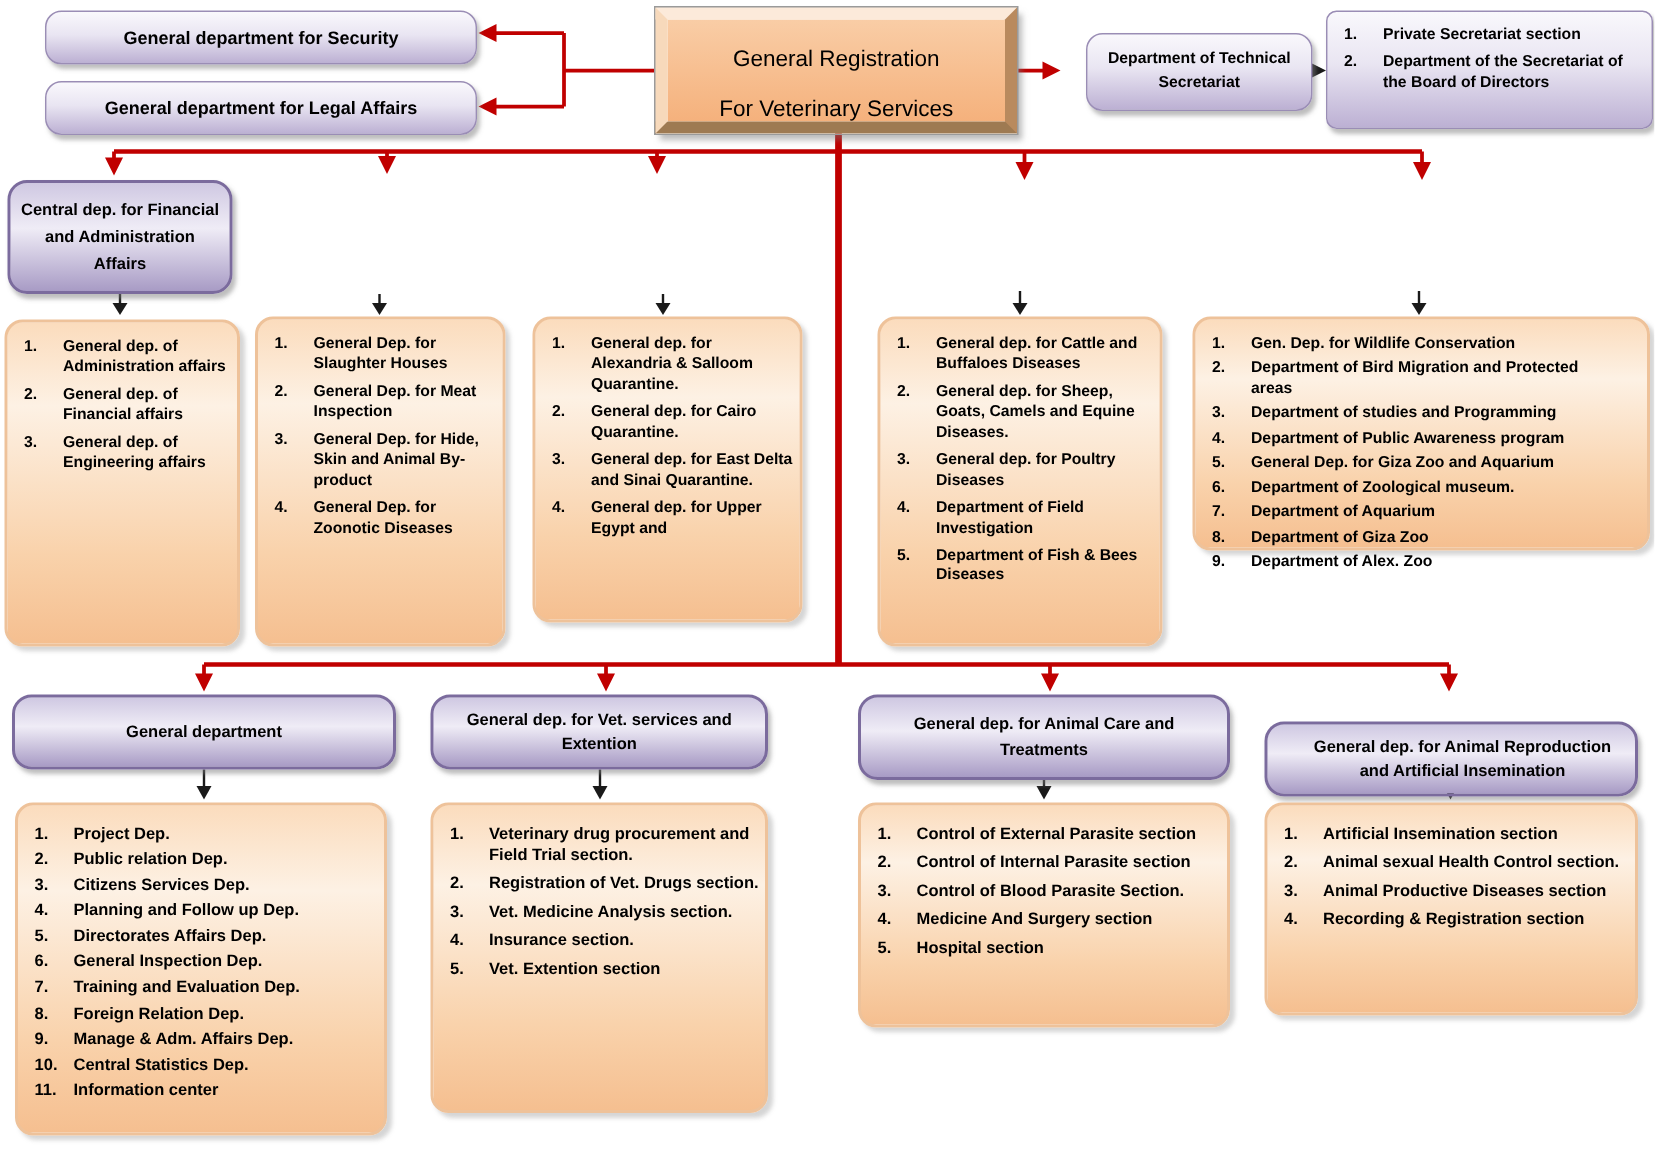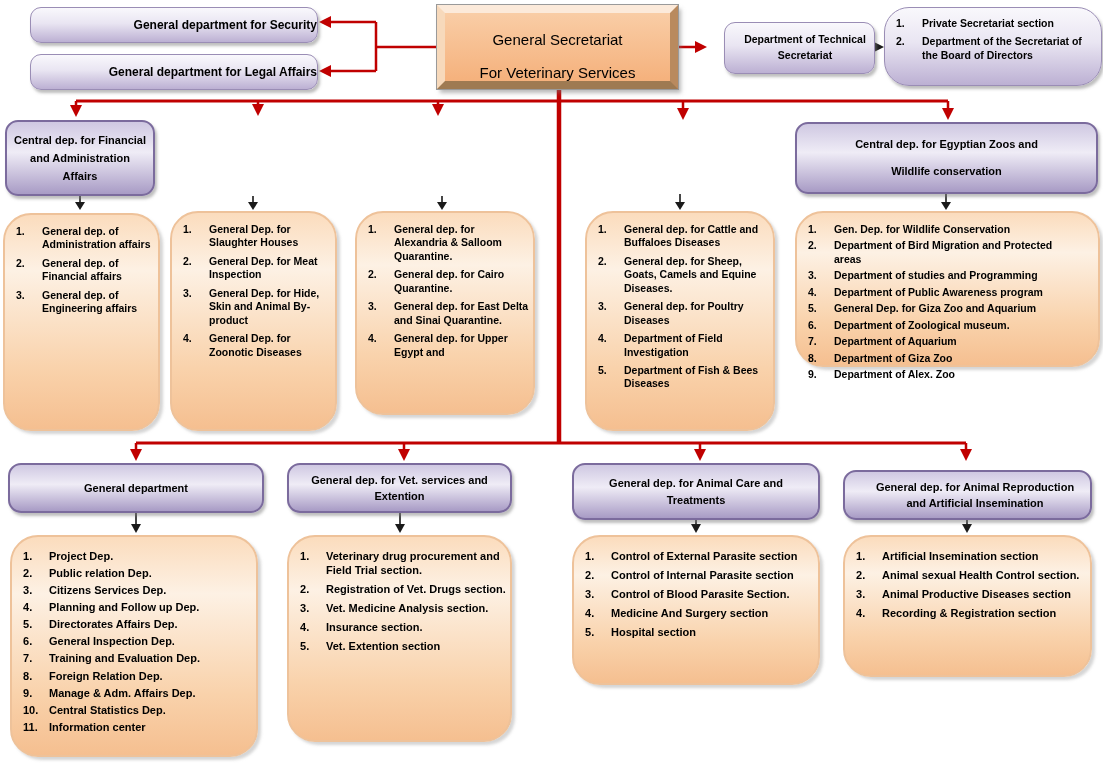--- a/index.html
+++ b/index.html
@@ -9,34 +9,33 @@
     overflow:hidden;
   }
   svg.wires{position:absolute;left:0;top:0;z-index:0;}
   .box{position:absolute;z-index:2;box-sizing:border-box;display:flex;align-items:center;justify-content:center;text-align:center;}
   
   .lav{
     background:linear-gradient(180deg,#f9f8fc 0%,#e9e5f2 45%,#bcb0d3 100%);
     border:1.5px solid #9a8db5;border-radius:11px;
     box-shadow:2px 3px 3px rgba(125,125,125,.5);
     font-size:12px;
-    justify-content:flex-end;
   }
   
   .hdr{
     background:linear-gradient(180deg,#cfc8e2 0%,#efecf6 42%,#a89bc5 100%);
     border:2px solid #7b6b9d;border-radius:13px;
     box-shadow:2px 3px 3px rgba(125,125,125,.5);
     font-size:11px;line-height:1.65;padding:2px 5px;
   }
   .hdr.tall{line-height:2.5;}
   
   .peach{
     background:linear-gradient(180deg,#fbdcbd 0%,#fdf1e4 26%,#f9d2ab 72%,#f5bf90 100%);
-    border:2px solid #eec29a;border-radius:28px;
+    border:2px solid #eec29a;border-radius:12px;
     box-shadow:3px 3px 3px rgba(150,150,150,.4);
     align-items:flex-start;justify-content:flex-start;text-align:left;
   }
   
   .bevel{
     background:linear-gradient(180deg,#f9cda6 0%,#f5b17c 100%);
     border:8px solid;border-color:#fceada #b98a5e #9e7a52 #f7d9bb;
     box-shadow:0 0 0 1px #9a9a9a,3px 4px 4px rgba(120,120,120,.5);
     font-weight:normal;font-size:15px;line-height:2.2;
     flex-direction:column;justify-content:flex-start;padding-top:10px;overflow:hidden;
@@ -93,40 +92,37 @@
   </svg>
 
   <div class="box lav" style="left:30px;top:7px;width:288px;height:36px;">
     <span>General department for Security</span>
   </div>
   <div class="box lav" style="left:30px;top:54px;width:288px;height:36px;">
     <span>General department for Legal Affairs</span>
   </div>
 
   <div class="box bevel" style="left:437px;top:5px;width:241px;height:84px;">
-    <div>General Secretariat</div>
+    <div>General Registration</div>
     <div>For Veterinary Services</div>
   </div>
 
   <div class="box lav" style="left:707px;top:22px;width:151px;height:52px;font-size:10.5px;line-height:1.5;margin-left:17px;">
     <span class="inner" style="width:138px;">Department of Technical Secretariat</span>
   </div>
 
-  <div class="box lav peach-none" style="left:884px;top:7px;width:218px;height:79px;border-radius:25px;align-items:flex-start;justify-content:flex-start;text-align:left;">
+  <div class="box lav peach-none" style="left:884px;top:7px;width:218px;height:79px;border-radius:7px;align-items:flex-start;justify-content:flex-start;text-align:left;">
     <ol class="num" style="margin-top:9px;font-size:10.5px;">
         <li>Private Secretariat section</li>
         <li>Department of the Secretariat of the Board of Directors</li>
       </ol>
   </div>
 
   <div class="box hdr" style="left:5px;top:120px;width:150px;height:76px;">
     <span>Central dep. for Financial and Administration Affairs</span>
-  </div>
-  <div class="box hdr tall" style="left:795px;top:122px;width:303px;height:72px;">
-    <span class="inner" style="width:200px;">Central dep. for Egyptian Zoos and Wildlife conservation</span>
   </div>
 
   <div class="box peach" style="left:3px;top:213px;width:157px;height:218px;">
     <ol class="num">
         <li>General dep. of Administration affairs</li>
         <li>General dep. of Financial affairs</li>
         <li>General dep. of Engineering affairs</li>
       </ol>
   </div>
   <div class="box peach" style="left:170px;top:211px;width:167px;height:220px;">
@@ -170,21 +166,21 @@
 
   <div class="box hdr" style="left:8px;top:463px;width:256px;height:50px;">
     <span>General department</span>
   </div>
   <div class="box hdr" style="left:287px;top:463px;width:225px;height:50px;line-height:1.5;">
     <span class="inner" style="width:209px;">General dep. for Vet. services and Extention</span>
   </div>
   <div class="box hdr" style="left:572px;top:463px;width:248px;height:57px;line-height:1.5;">
     <span class="inner" style="width:220px;">General dep. for Animal Care and Treatments</span>
   </div>
-  <div class="box hdr" style="left:843px;top:470px;width:249px;height:50px;line-height:1.5;padding-left:20px;">
+  <div class="box hdr" style="left:843px;top:481px;width:249px;height:50px;line-height:1.5;padding-left:20px;">
     <span class="inner" style="width:237px;">General dep. for Animal Reproduction and Artificial Insemination</span>
   </div>
 
   <div class="box peach bigitems tight" style="left:10px;top:535px;width:248px;height:222px;">
     <ol class="num">
         <li>Project Dep.</li>
         <li>Public relation Dep.</li>
         <li>Citizens Services Dep.</li>
         <li>Planning and Follow up Dep.</li>
         <li>Directorates Affairs Dep.</li>

